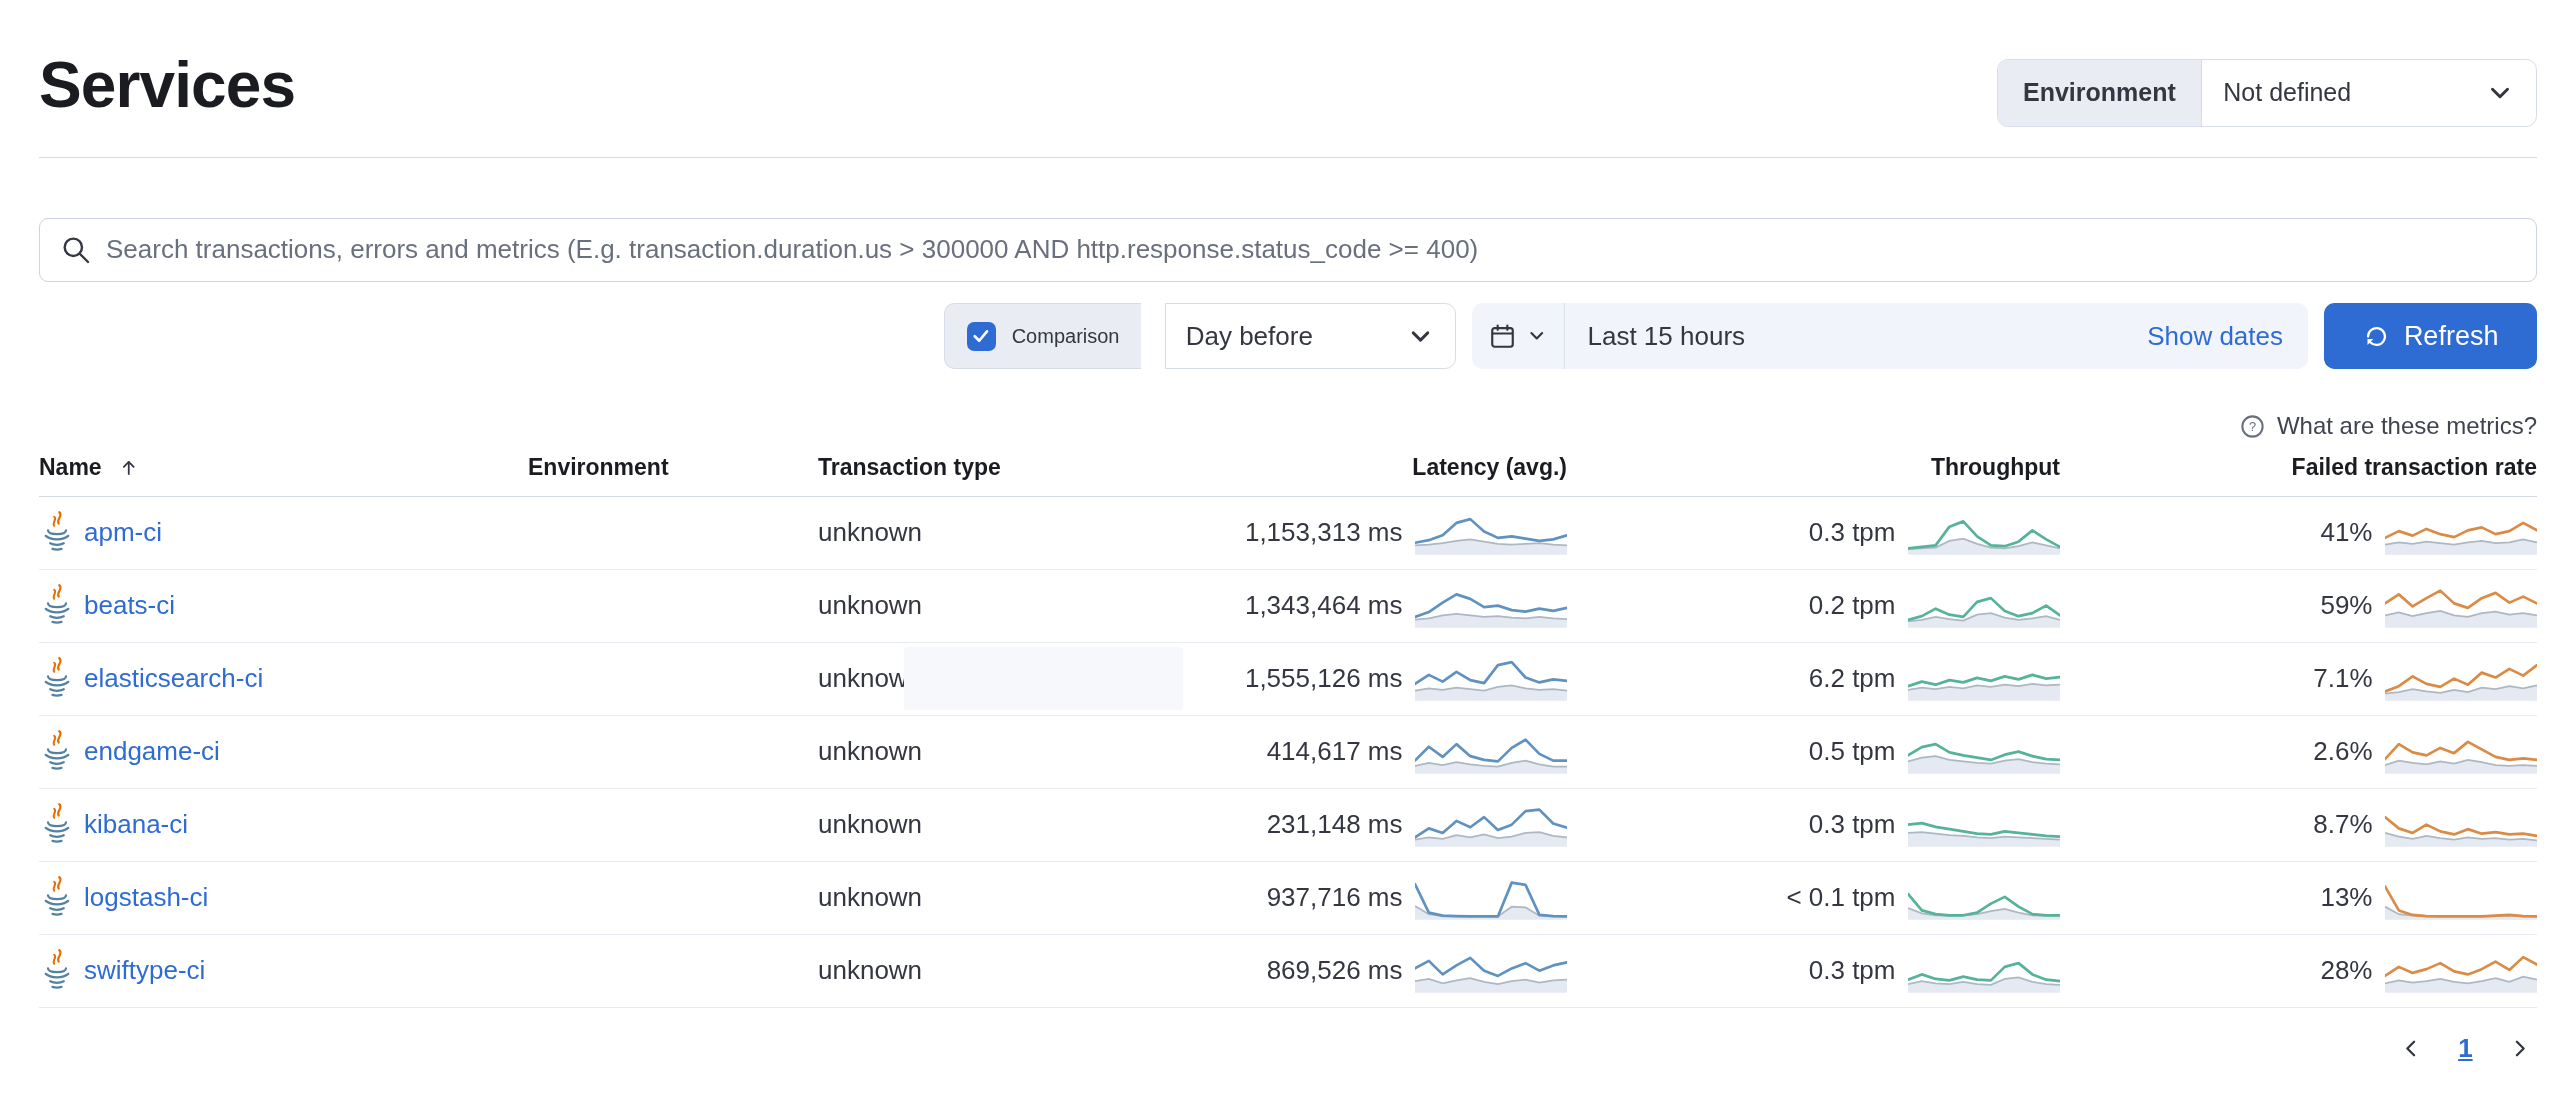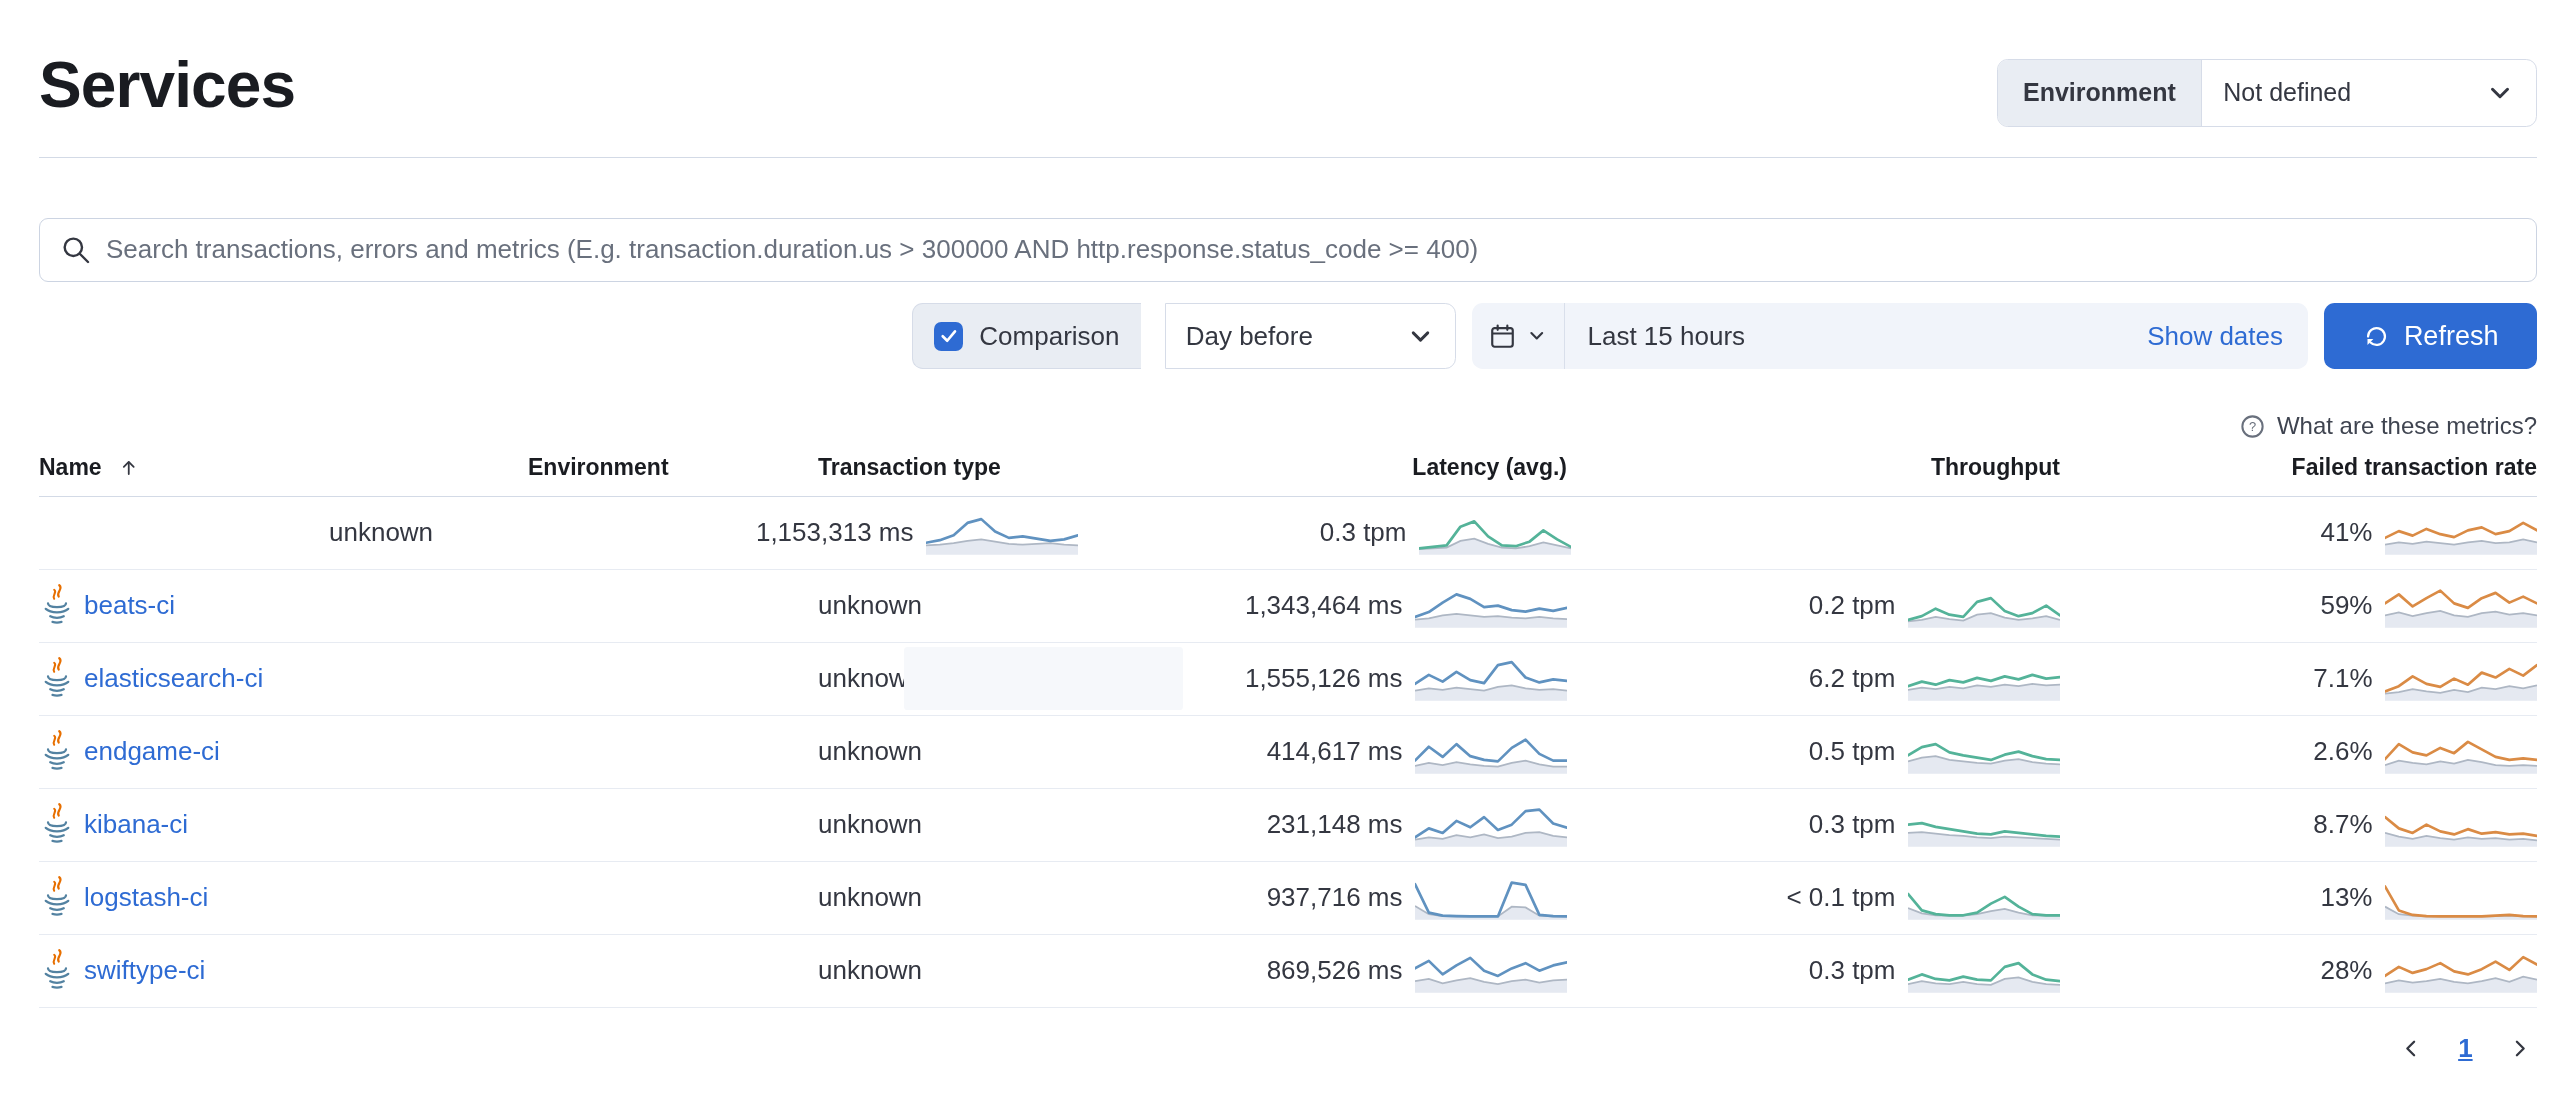--- a/index.html
+++ b/index.html
@@ -39,21 +39,21 @@
     font-family: inherit; color: #343741; background: transparent;
   }
   .searchbar input::placeholder { color: #69707d; }
 
   
   .controls { margin-top: 21.5px; display: flex; justify-content: flex-end; align-items: stretch; gap: 16px; height: 66px; }
   .comparison-group { display: flex; align-items: stretch; }
   .comp-box {
     display: flex; align-items: center; gap: 16px; background: #e9edf3;
     border: 1.8px solid #d6dce8; border-right: none; border-radius: 10.7px 0 0 10.7px;
-    padding: 0 21.5px; font-size: 26px; color: #343741; cursor: pointer;
+    padding: 0 21.5px; font-size: 20px; color: #343741; cursor: pointer;
   }
   .checkbox {
     width: 29px; height: 29px; border-radius: 7.2px; background: var(--primary, #2e6bd3);
     display: flex; align-items: center; justify-content: center; flex: none;
   }
   .comp-select {
     display: flex; align-items: center; justify-content: space-between; gap: 18px;
     border: 1.8px solid #d6dce8; border-radius: 0 10.7px 10.7px 0; background: #fff;
     padding: 0 19.7px; min-width: 291px; font-size: 26px; color: #343741; cursor: pointer; margin-left: 24px;
   }
@@ -230,20 +230,28 @@
         </span>
       </div>
       <div class="c-env">Environment</div>
       <div class="c-type">Transaction type</div>
       <div class="c-lat">Latency (avg.)</div>
       <div class="c-thr">Throughput</div>
       <div class="c-fail">Failed transaction rate</div>
     </div>
 
     <div class="trow">
+      <div class="c-name">
+          <span class="java-ic">
+            <svg width="36" height="45" viewBox="0 0 40 50">
+              <use href="#sym-java"></use>
+            </svg>
+          </span>
+        <a class="svc-link">apm-ci</a>
+        </div>
       <div class="c-env"></div>
       <div class="c-type">unknown</div>
       <div class="c-lat">
           <span>1,153,313 ms</span>
         <svg class="spark" width="152" height="45" viewBox="0 0 170 50">
             <polygon points="0,39.44 15.454545454545455,38.6 30.90909090909091,36.92 46.36363636363636,34.4 61.81818181818182,32.72 77.27272727272727,35.239999999999995 92.72727272727272,37.76 108.18181818181819,38.6 123.63636363636364,37.76 139.0909090909091,36.92 154.54545454545453,38.6 170,39.44 170,50 0,50" fill="#E2E7EF" opacity="0.9"></polygon>
             <polyline points="0,39.44 15.454545454545455,38.6 30.90909090909091,36.92 46.36363636363636,34.4 61.81818181818182,32.72 77.27272727272727,35.239999999999995 92.72727272727272,37.76 108.18181818181819,38.6 123.63636363636364,37.76 139.0909090909091,36.92 154.54545454545453,38.6 170,39.44" fill="none" stroke="#AEB7C4" stroke-width="2"></polyline>
             <polyline points="0,36.5 15.454545454545455,33.56 30.90909090909091,28.099999999999998 46.36363636363636,14.240000000000002 61.81818181818182,10.04 77.27272727272727,23.9 92.72727272727272,31.04 108.18181818181819,29.36 123.63636363636364,31.880000000000003 139.0909090909091,34.4 154.54545454545453,32.72 170,28.099999999999998" fill="none" stroke="#6092C0" stroke-width="3" stroke-linejoin="round" stroke-linecap="round"></polyline>
           </svg>
         </div>

